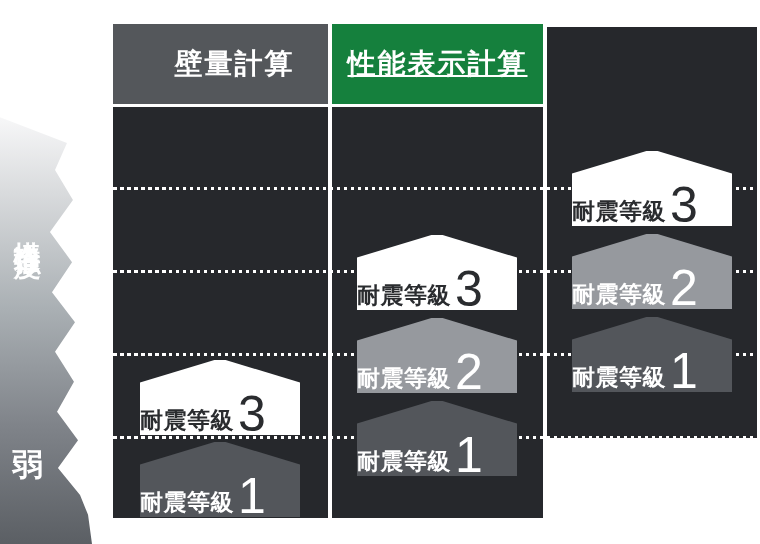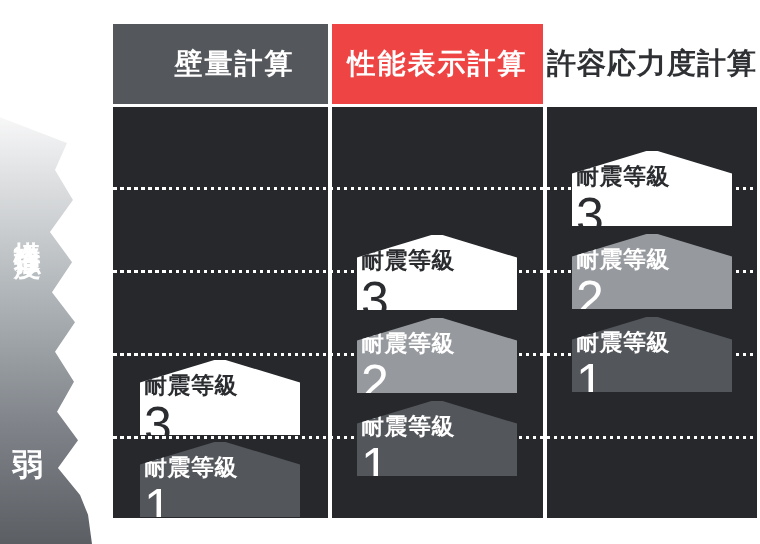--- a/index.html
+++ b/index.html
@@ -29,32 +29,32 @@
   .col-header{
     height:80px;display:flex;align-items:center;justify-content:center;
     font-size:28px;font-weight:700;letter-spacing:2px;color:#ffffff;
   }
   .col-header.plain{background:transparent;color:#2e3033;letter-spacing:1px;font-size:29px;}
   .col-body{margin-top:3px;height:411px;background:#26282c;}
   .col1{left:113px;width:215px;}
   .col2{left:332px;width:211px;}
   .col3{left:547px;width:210px;}
   .col1 .col-header{background:#54575b;padding-left:28px;}
-  .col2 .col-header{background:#ef4444;}
+  .col2 .col-header{background:#15803d;text-decoration:underline;}
   
   .dotline{
     position:absolute;left:113px;width:644px;height:3px;z-index:2;
     background:repeating-linear-gradient(90deg,#ffffff 0 3.5px,transparent 3.5px 7px);
   }
   
   .badge{
     position:absolute;width:160px;height:75px;z-index:3;
     clip-path:polygon(0 30%,46.5% 0,53.5% 0,100% 30%,100% 100%,0 100%);
-    display:flex;align-items:baseline;justify-content:center;
-    padding-top:26px;box-sizing:border-box;line-height:1;flex-direction:column;
+    display:flex;align-items:baseline;justify-content:flex-start;
+    padding-top:26px;box-sizing:border-box;line-height:1;
   }
   .badge .b-label{font-size:23px;font-weight:700;letter-spacing:0.5px;}
   .badge .b-num{font-size:50px;font-weight:400;margin-left:4px;position:relative;top:3px;
     font-family:"Liberation Sans","DejaVu Sans",sans-serif;}
   .badge.g3{background:#ffffff;color:#2a2c2f;}
   .badge.g2{background:#96999e;color:#ffffff;}
   .badge.g1{background:#53565b;color:#ffffff;}
 </style>
 </head>
 <body>
@@ -69,21 +69,20 @@
     <div class="col-header">壁量計算</div>
     <div class="col-body"></div>
   </div>
 
   <div class="col col2">
     <div class="col-header">性能表示計算</div>
     <div class="col-body"></div>
   </div>
 
   <div class="col col3">
-    <div class="col-header plain">許容応力度計算</div>
     <div class="col-body"></div>
   </div>
 
   <div class="dotline" style="top:187px"></div>
   <div class="dotline" style="top:270px"></div>
   <div class="dotline" style="top:353px"></div>
   <div class="dotline" style="top:436px"></div>
 
   <div class="badge g3" style="left:140px;top:360px">
     <span class="b-label">耐震等級</span>

